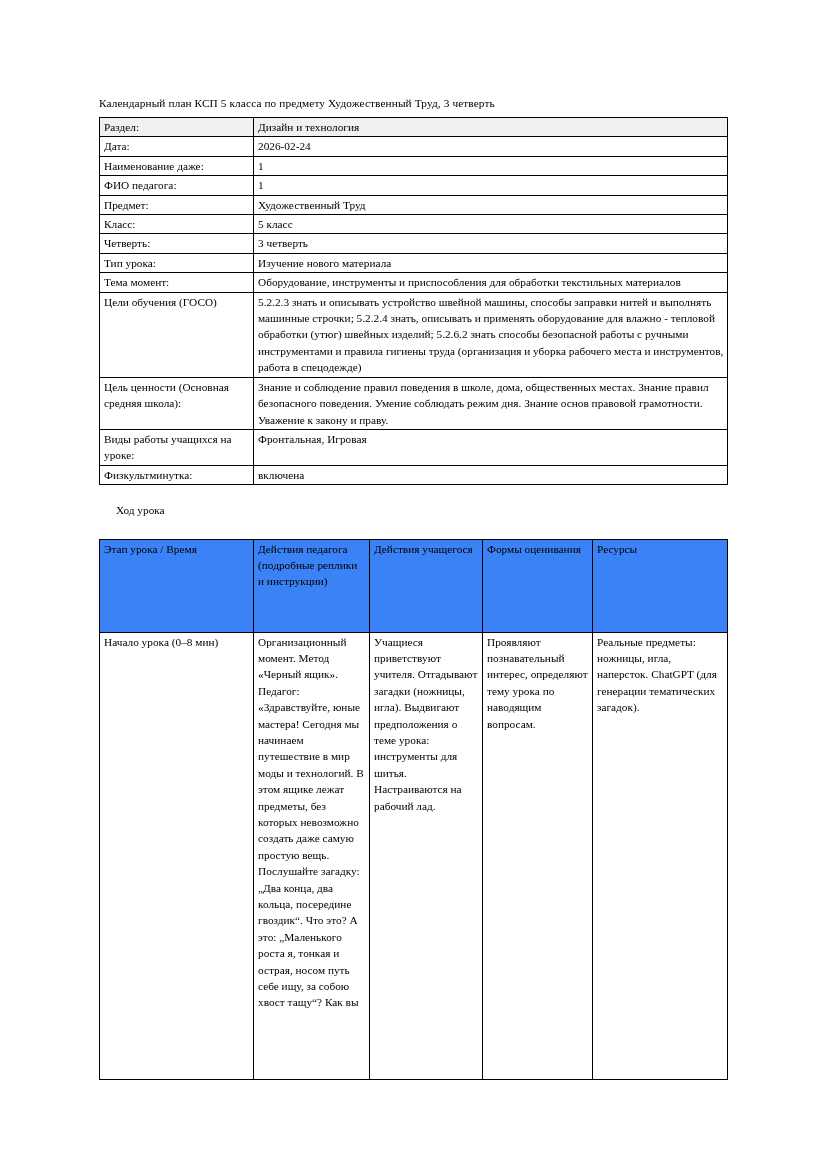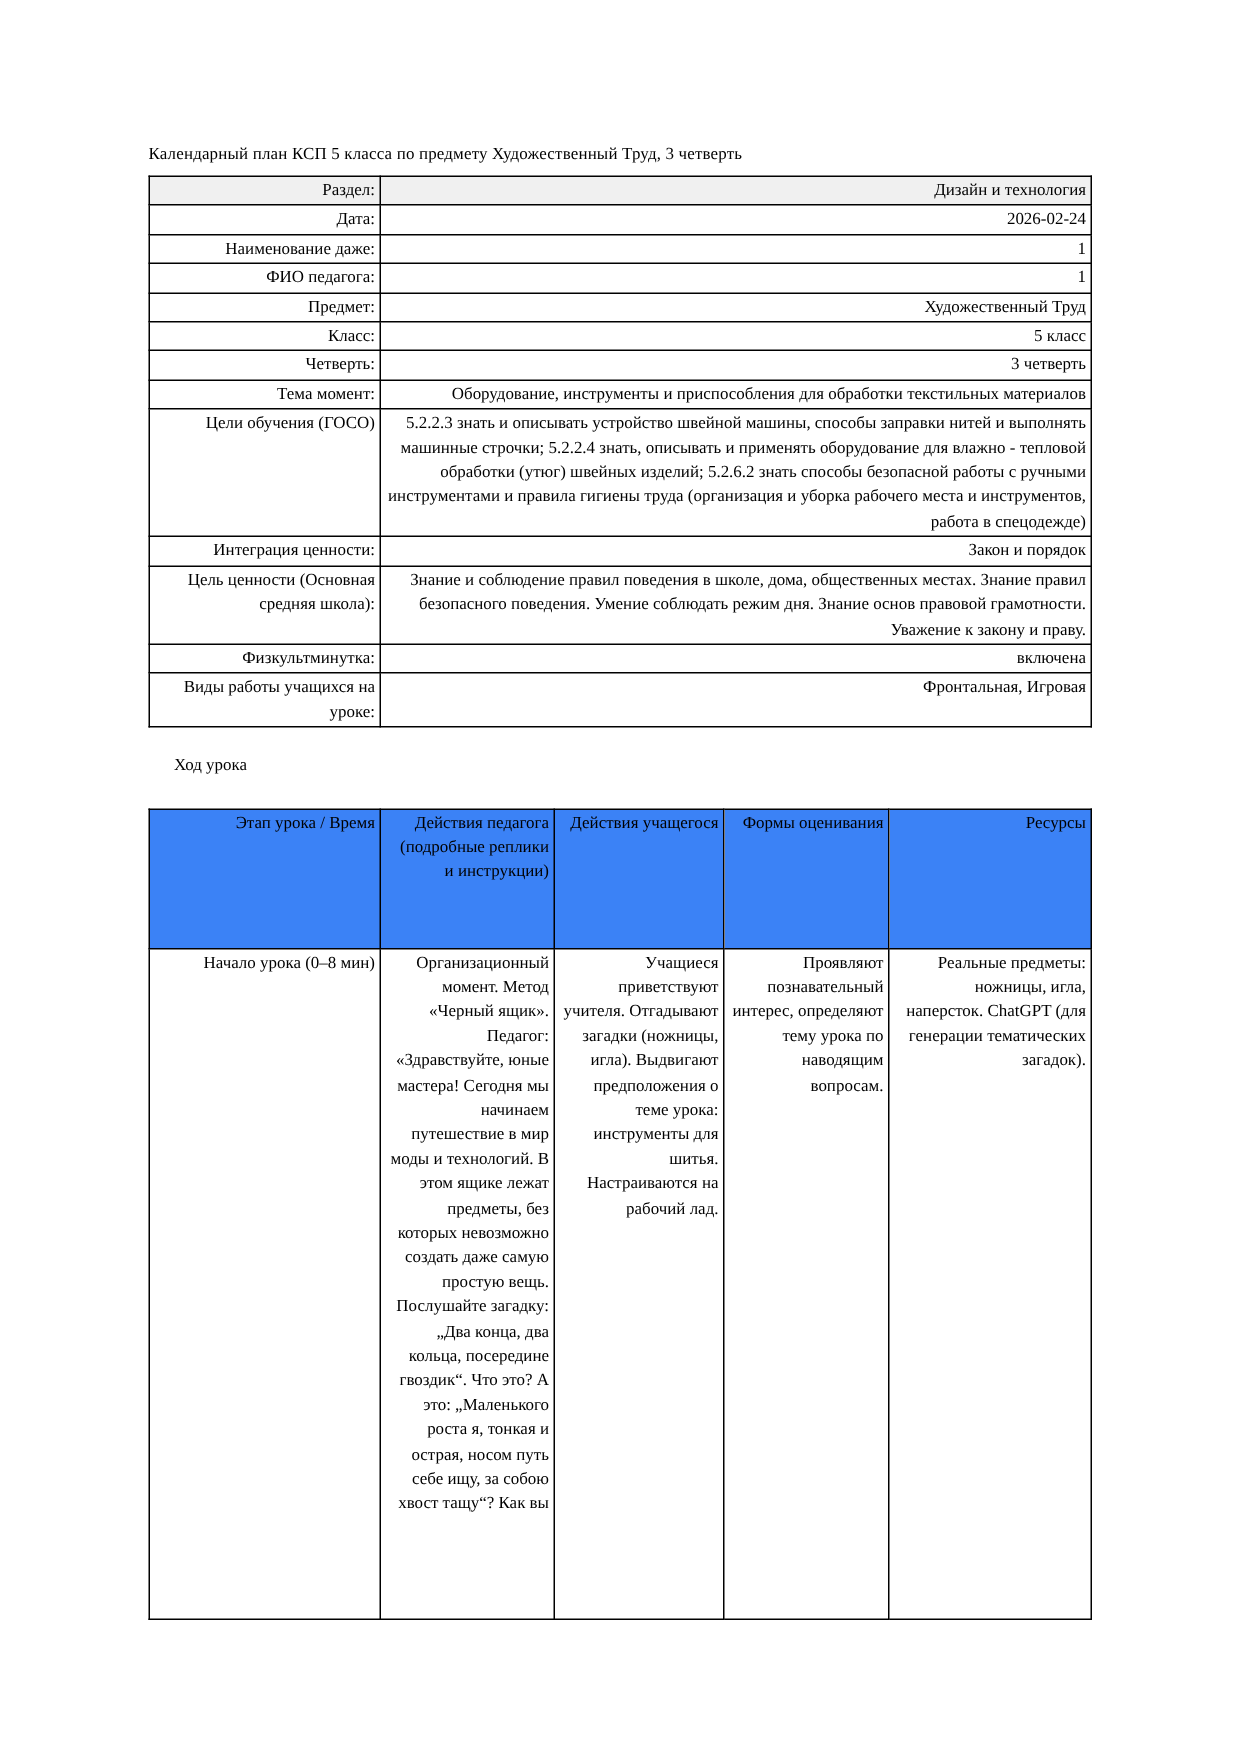--- a/index.html
+++ b/index.html
@@ -42,21 +42,21 @@
     width: 628px;
     table-layout: fixed;
     border: 1px solid #000;
   }
   table td, table th {
     border: 1px solid #000;
     padding: 1px 3px 1px 4px;
     font-size: 11.3px;
     line-height: 16.4px;
     vertical-align: top;
-    text-align: right;
+    text-align: left;
     font-weight: normal;
     overflow: hidden;
     word-wrap: break-word;
     hyphens: none;
   }
   
   #info-table col.label { width: 154px; }
   #info-table col.value { width: 474px; }
   #info-table tr:first-child > td { background: #f0f0f0; }
 
@@ -113,42 +113,42 @@
         </tr>
         <tr>
           <td>Класс:</td>
           <td>5 класс</td>
         </tr>
         <tr>
           <td>Четверть:</td>
           <td>3 четверть</td>
         </tr>
         <tr>
+          <td>Тип урока:</td>
+          <td>Изучение нового материала</td>
+        </tr>
+        <tr>
           <td>Тема момент:</td>
           <td>Оборудование, инструменты и приспособления для обработки текстильных материалов</td>
         </tr>
         <tr>
           <td>Цели обучения (ГОСО)</td>
           <td>5.2.2.3 знать и описывать устройство швейной машины, способы заправки нитей и выполнять машинные строчки; 5.2.2.4 знать, описывать и применять оборудование для влажно - тепловой обработки (утюг) швейных изделий; 5.2.6.2 знать способы безопасной работы с ручными инструментами и правила гигиены труда (организация и уборка рабочего места и инструментов, работа в спецодежде)</td>
         </tr>
         <tr>
-          <td>Интеграция ценности:</td>
-          <td>Закон и порядок</td>
-        </tr>
-        <tr>
           <td>Цель ценности (Основная средняя школа):</td>
           <td>Знание и соблюдение правил поведения в школе, дома, общественных местах. Знание правил безопасного поведения. Умение соблюдать режим дня. Знание основ правовой грамотности. Уважение к закону и праву.</td>
         </tr>
         <tr>
+          <td>Виды работы учащихся на уроке:</td>
+          <td>Фронтальная, Игровая</td>
+        </tr>
+        <tr>
           <td>Физкультминутка:</td>
           <td>включена</td>
-        </tr>
-        <tr>
-          <td>Виды работы учащихся на уроке:</td>
-          <td>Фронтальная, Игровая</td>
         </tr>
       </tbody>
     </table>
 
     <p class="mid-label">Ход урока</p>
 
     <table id="flow-table">
       <colgroup>
         <col class="c1">
         <col class="c2">

